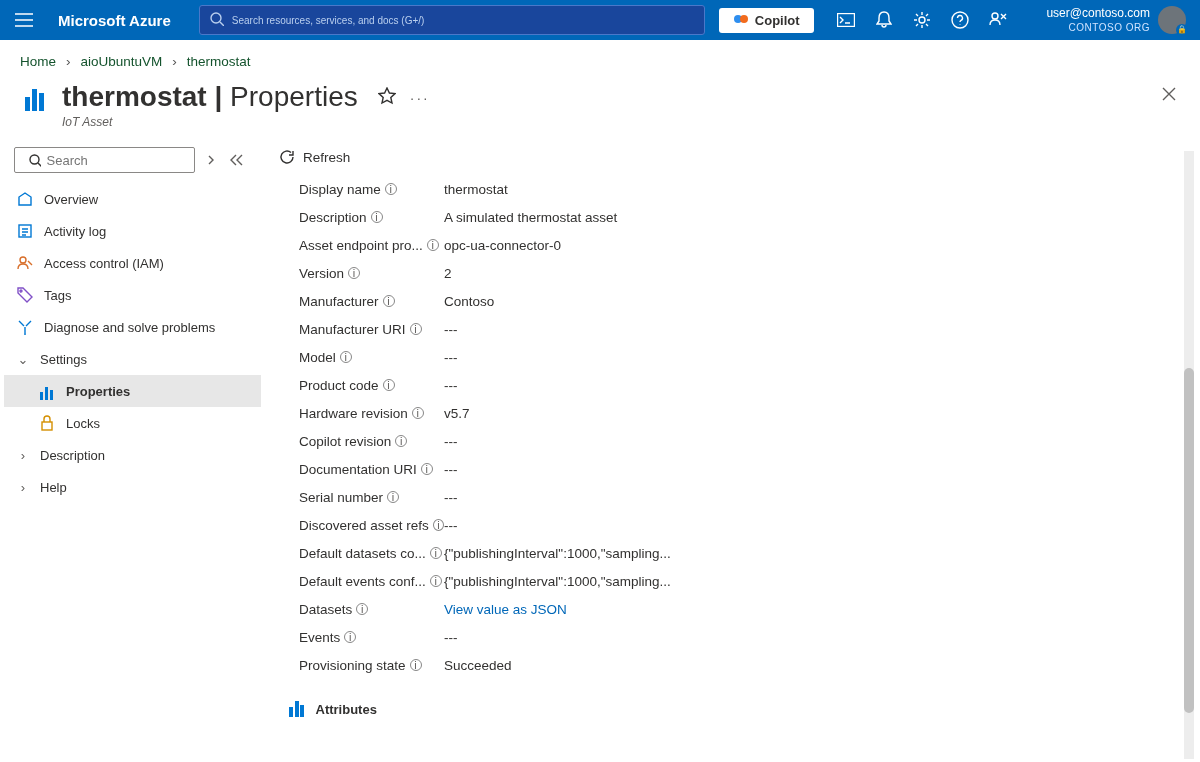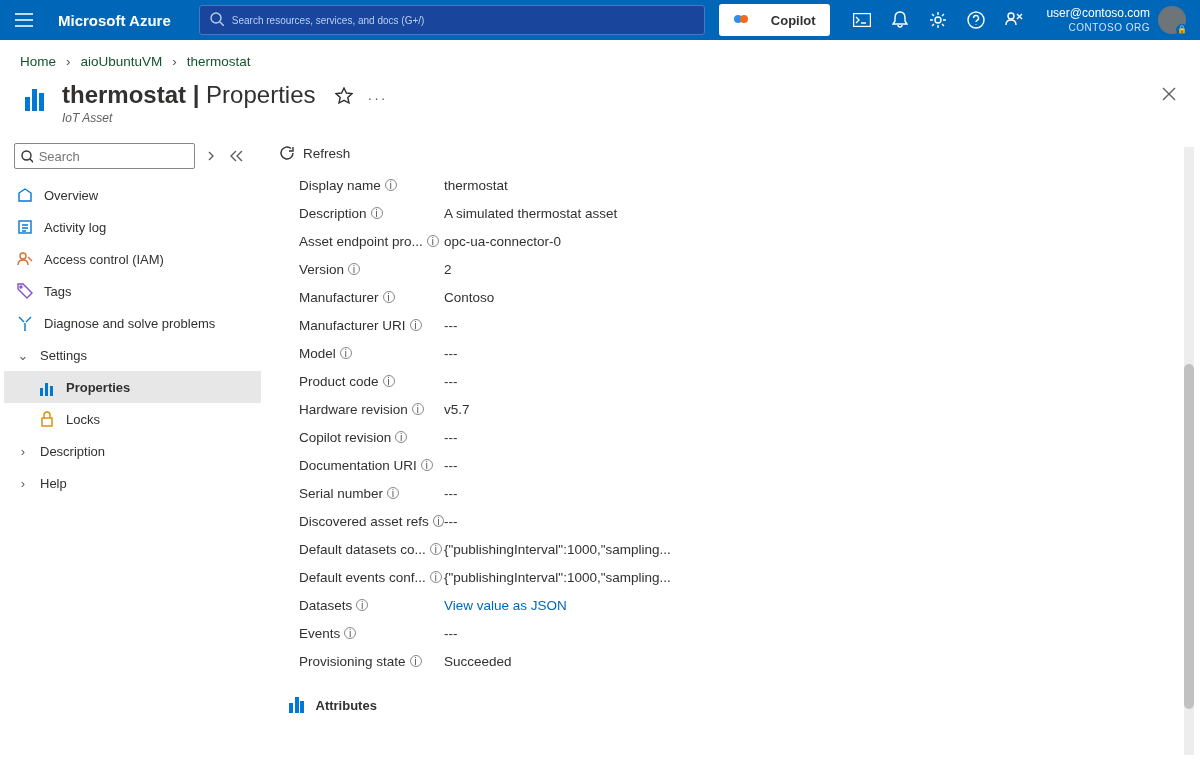--- a/index.html
+++ b/index.html
@@ -6,50 +6,50 @@
   body { font-family: "Segoe UI", Arial, sans-serif; font-size: 13px; color: #323130; background: #fff; width: 1200px; height: 762px; overflow: hidden; position: relative; }
 
   
   .topbar { display:flex; align-items:center; height:40px; background:#0067b8; color:#fff; padding:0 8px; gap:8px; }
   .hamburger { width:32px; height:32px; display:flex; align-items:center; justify-content:center; cursor:pointer; }
   .brand { font-weight:600; font-size:15px; padding:0 10px; white-space:nowrap; }
   .search-wrap { flex:0 0 506px; height:30px; background:#19469c; border-radius:3px; display:flex; align-items:center; padding:0 10px; margin-left:10px; margin-right:6px; border:1px solid #4a78c9;}
   .search-wrap input { background:transparent; border:none; outline:none; color:#c4b5fd; width:100%; font-size:10px; }
   .search-wrap input::placeholder{color:#b9cfee;}
   .sicon { margin-right:8px; color:#b9cfee; }
-  .copilot-btn { background:#fff; color:#323130; border-radius:3px; height:32px; padding:0 14px; display:flex; align-items:center; gap:22px; font-weight:600; font-size:13px; cursor:pointer; }
+  .copilot-btn { background:#fff; color:#323130; border-radius:3px; height:25px; padding:0 14px; display:flex; align-items:center; gap:6px; font-weight:600; font-size:13px; cursor:pointer; }
   .top-icons { display:flex; align-items:center; gap:2px; margin-left:6px; }
   .top-icons .ticon{ width:36px; height:40px; display:flex; align-items:center; justify-content:center; cursor:pointer; }
   .usercol { margin-left:auto; text-align:right; font-size:12px; line-height:1.2; padding-right:6px; display:flex; align-items:center; gap:8px;}
   .usercol small{font-size:10px; color:#cfe3ff; letter-spacing:.5px;}
   .avatar { width:28px; height:28px; border-radius:50%; background:#6d747a; position:relative; }
   .avatar::after{content:""; position:absolute; right:-2px; bottom:-2px; width:12px; height:12px; border-radius:50%; background:#0067b8; display:flex; align-items:center; justify-content:center;}
   .avatar-lock{position:absolute; right:-1px; bottom:-1px; width:10px; height:10px; color:#fff; font-size:8px; z-index:1;}
 
   
   .breadcrumb { display:flex; align-items:center; gap:10px; padding:14px 20px 6px; font-size:13.5px; }
   .breadcrumb a { color:#14532d; text-decoration:none; cursor:pointer; }
   .breadcrumb .sep{color:#555;}
 
   
   .page-head { display:flex; align-items:flex-start; padding:6px 20px 14px; gap:12px; }
   .page-head .iconbox{ width:30px; height:30px; display:flex; align-items:center; justify-content:center; }
   .barsicon span{display:inline-block;width:5px;background:#0078d4;margin-right:2px;}
   .barsicon .b1{height:14px;} .barsicon .b2{height:22px;} .barsicon .b3{height:18px;}
-  .title-main { font-size:24px; font-weight:600; }
+  .title-main { font-size:28px; font-weight:600; }
   .title-sub  { font-size:12px; color:#605e5c; margin-top:2px;font-style:italic; }
   .title-actions{display:flex; align-items:center; gap:14px; margin-left:8px; margin-top:6px;}
   .close-x { margin-left:auto; font-size:18px; color:#605e5c; cursor:pointer; padding:4px; }
 
   
   .blade-body { display:flex; height:calc(762px - 40px - 38px - 60px); }
 
   .sidebar { width:265px; border-right:0; padding-right:4px; }
   .sidebar-top { display:flex; align-items:center; padding:4px 14px 10px; gap:6px; }
-  .search-sm { flex:1; border:1px solid #8a8886; border-radius:2px; height:26px; display:flex; align-items:center; padding:0 6px; gap:6px; }
+  .search-sm { flex:1; border:1px solid #8a8886; border-radius:2px; height:26px; display:flex; align-items:center; padding:0 14px; gap:6px; }
   .search-sm input{border:none; outline:none; width:100%; font-size:13px;}
   .side-iconbtn{width:20px;height:20px;display:flex;align-items:center;justify-content:center;color:#605e5c;cursor:pointer;}
 
   .navlist{list-style:none; padding:0 0 0 4px;}
   .navitem{display:flex; align-items:center; gap:10px; height:32px; padding:0 12px; cursor:pointer; color:#323130;}
   .navitem.selected{background:#e7e7e7; font-weight:600;}
   .ni-icon{width:18px; height:18px; display:flex; align-items:center; justify-content:center; color:#015cda;}
   .ni-icon.teal{color:#0078d4;}
   .ni-icon.purple{color:#8050c7;}
   .sub{padding-left:34px;}

